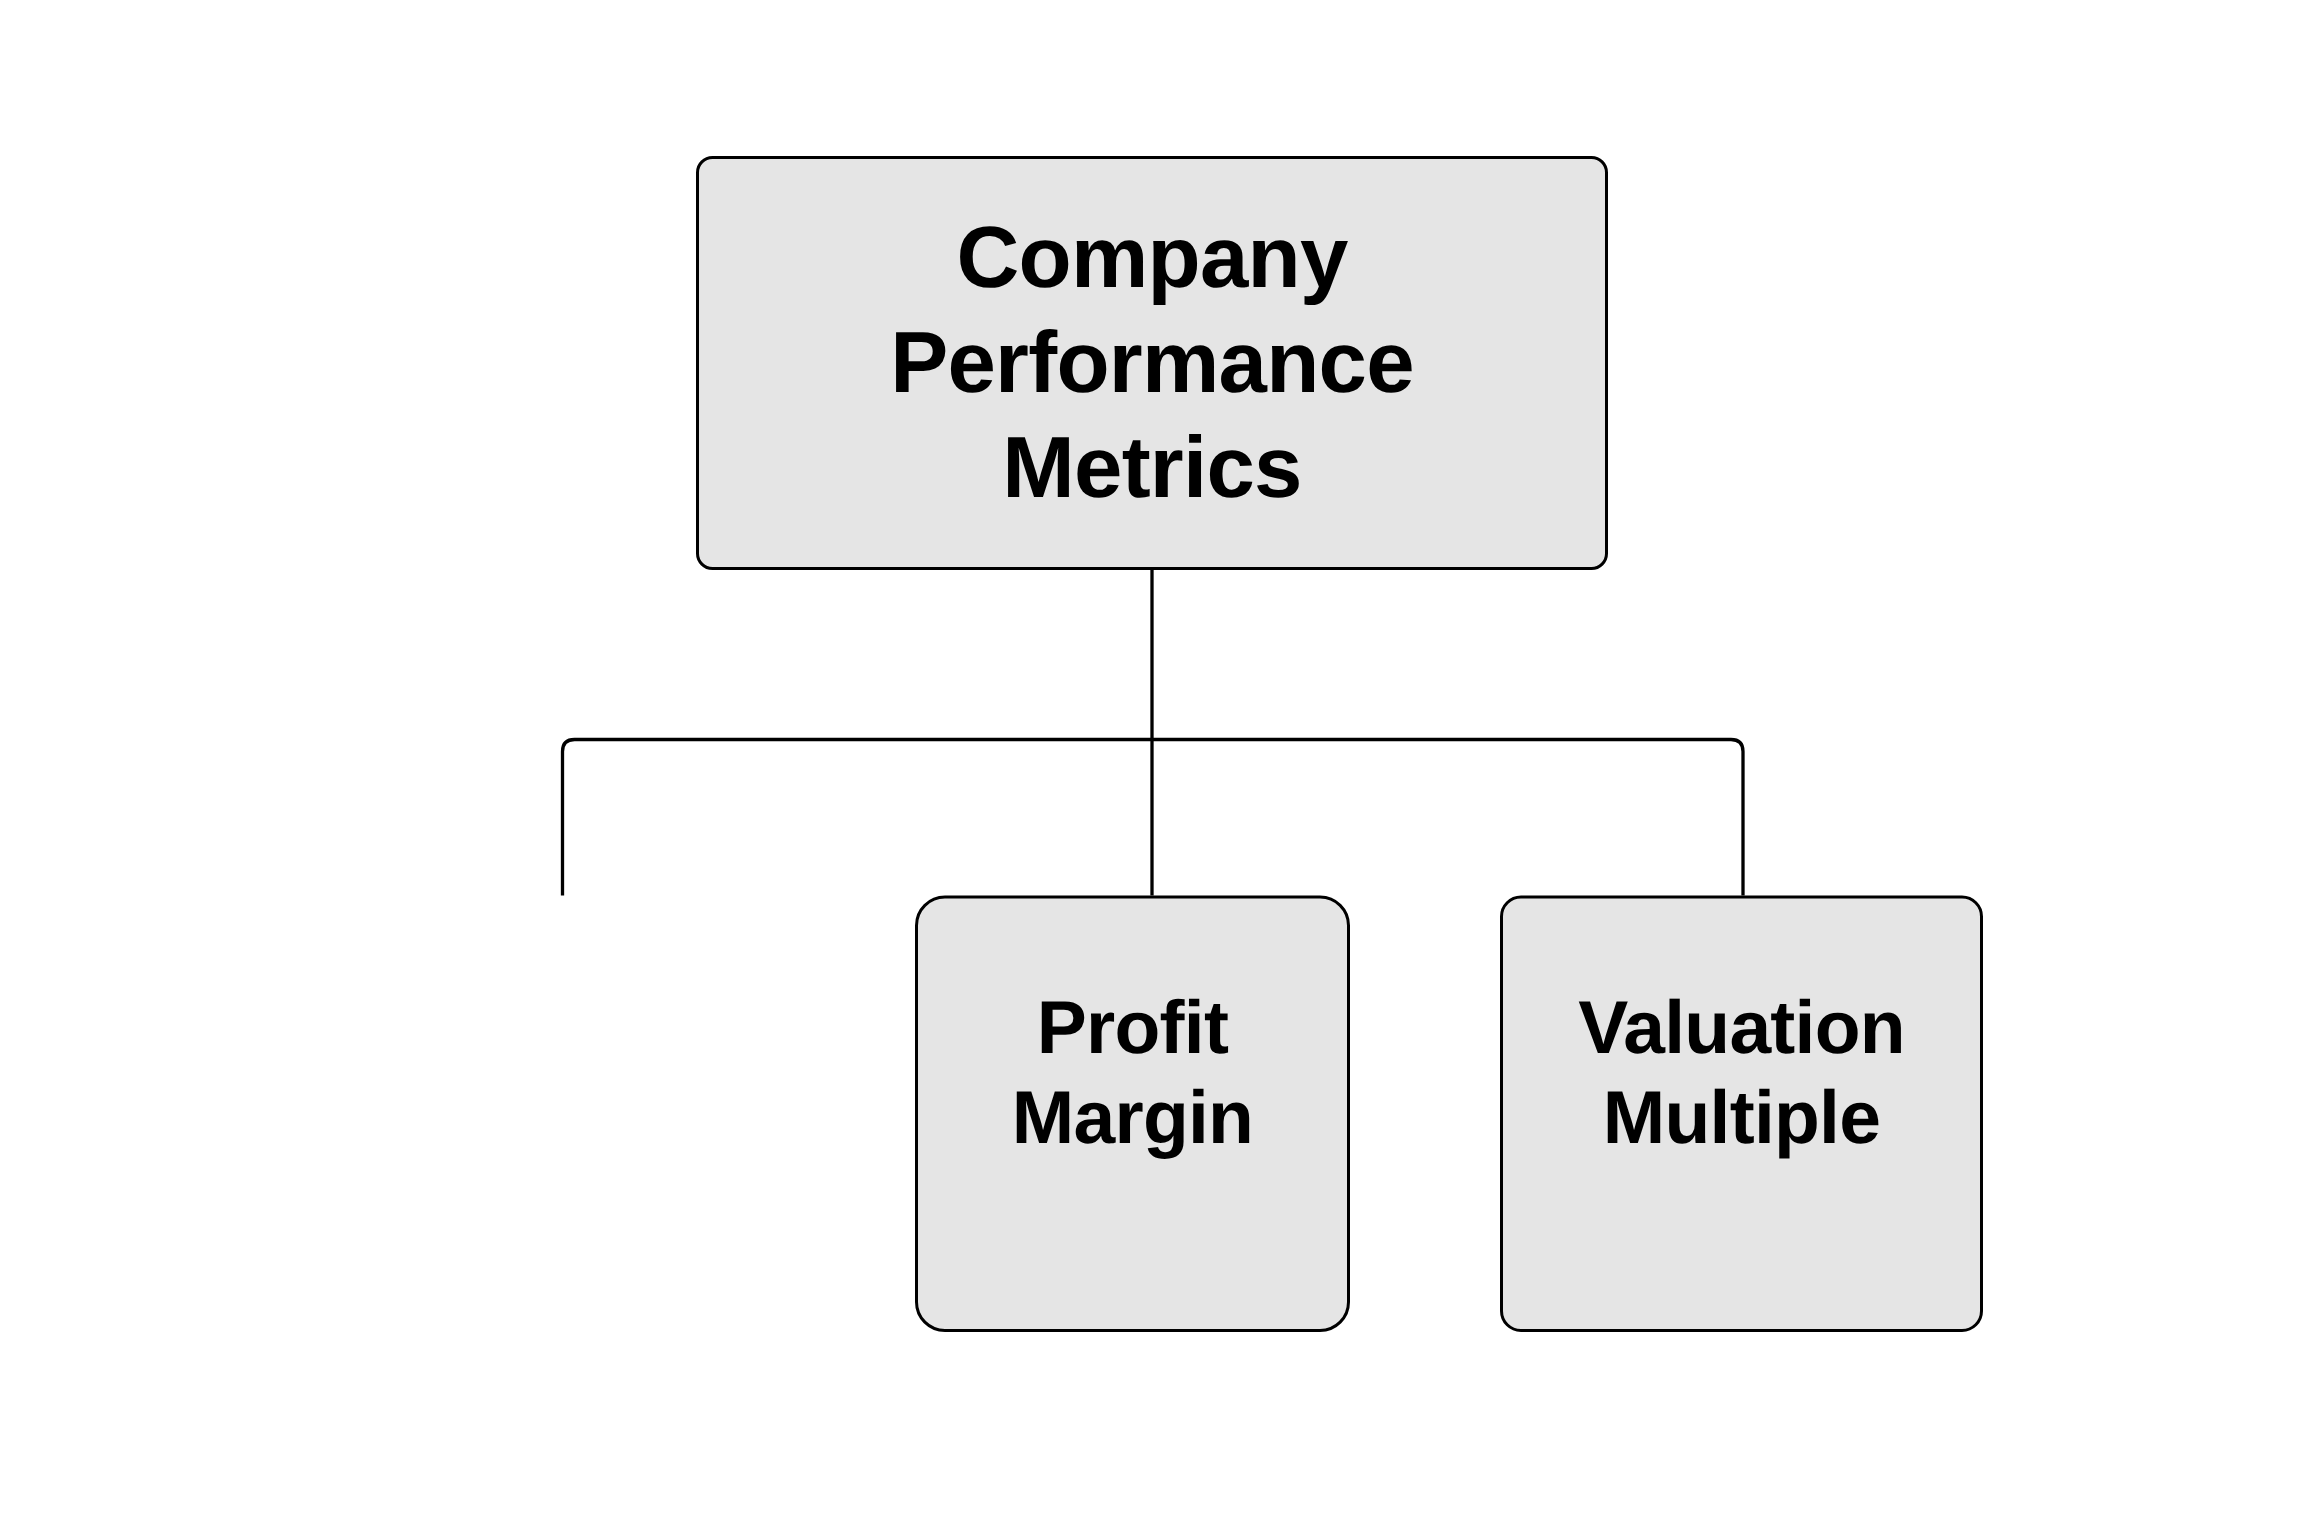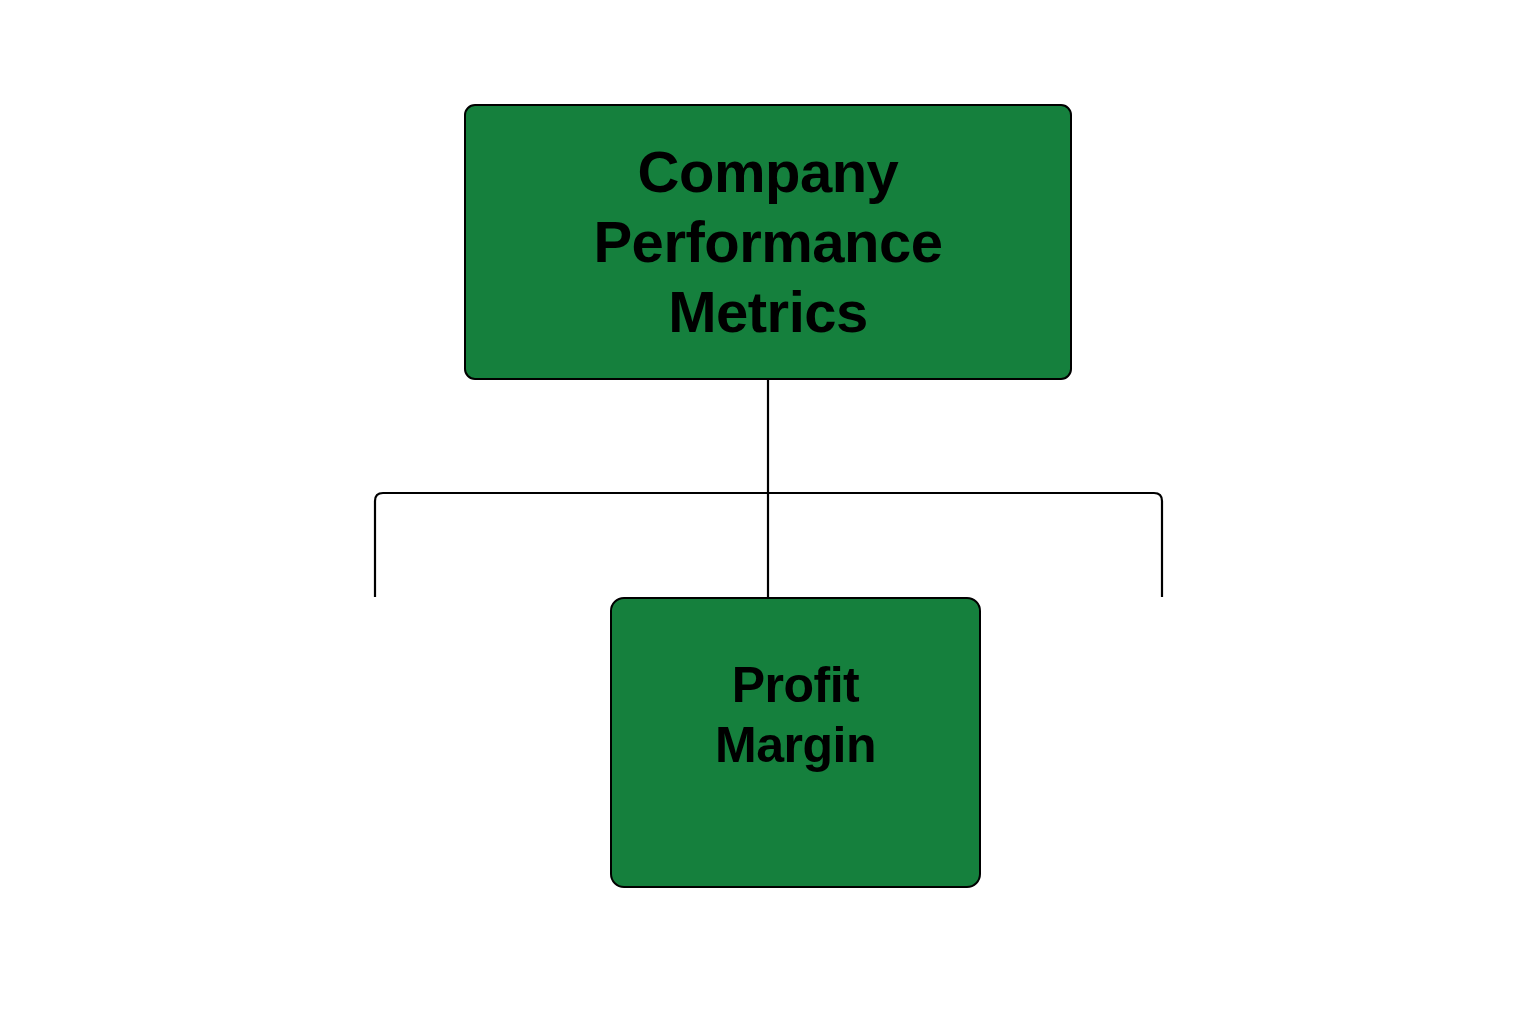--- a/index.html
+++ b/index.html
@@ -32,21 +32,21 @@
     height: 1024px;
     z-index: 1;
     pointer-events: none;
   }
 
   
   .node {
     position: absolute;
     z-index: 2;
     box-sizing: border-box;
-    background: #15803d;
+    background: #e5e5e5;
     border: 2.5px solid #000000;
     display: flex;
     justify-content: center;
   }
 
   .node-label {
     text-align: center;
     font-weight: 700;
     letter-spacing: -0.5px;
     white-space: pre-line;
@@ -74,21 +74,21 @@
     border-radius: 14px;
     align-items: flex-start;
   }
   .node-child .node-label {
     font-size: 50px;
     line-height: 60px;
     margin-top: 56px;
   }
 
   #node-child-0 { left: 210px;  width: 325px; }
-  #node-child-1 { left: 610px;  width: 371px; }
+  #node-child-1 { left: 610px;  width: 290px; border-radius: 20px; }
   #node-child-2 { left: 1000px; width: 322px; }
 </style>
 </head>
 <body>
 
 <div id="diagram-canvas">
 
   <svg id="connector-layer" viewBox="0 0 1536 1024" width="1536" height="1024" xmlns="http://www.w3.org/2000/svg">
     <g fill="none" stroke="#000000" stroke-width="2.2" stroke-linecap="butt">
 
@@ -105,14 +105,18 @@
 Performance
 Metrics</div>
   </div>
 
 
   <div class="node node-child" id="node-child-1">
     <div class="node-label">Profit
 Margin</div>
   </div>
 
+  <div class="node node-child" id="node-child-2">
+    <div class="node-label">Valuation
+Multiple</div>
+  </div>
 
 </div>
 
 </body></html>

